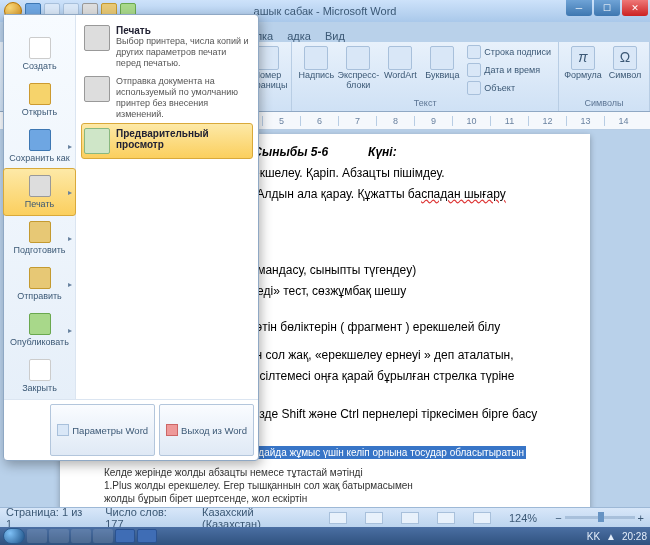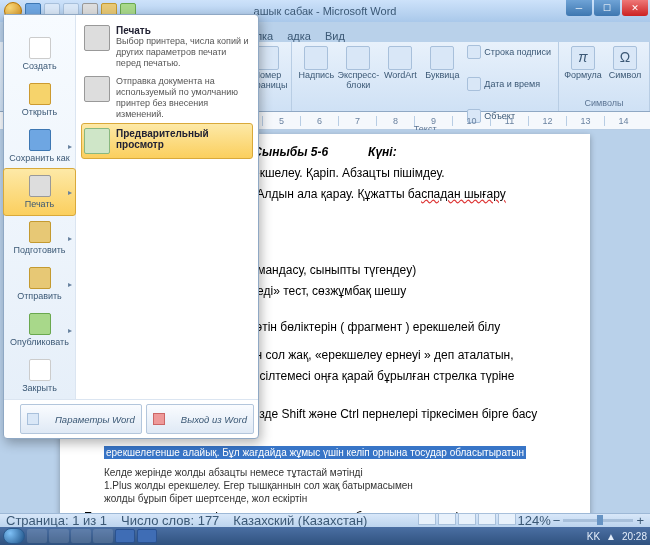--- a/index.html
+++ b/index.html
@@ -66,26 +66,26 @@
 .om-opt { display:flex; gap:6px; padding:4px 2px; border-radius:3px; }
 .om-opt.hov { background:linear-gradient(#fde9a7,#fbcf5e); border:1px solid #d9a93a; margin:-1px; }
 .om-opt .ico { width:26px; height:26px; flex-shrink:0; border-radius:2px; }
 .om-opt .txt b { display:block; font-size:10px; color:#223; }
 .om-opt .txt span { font-size:9px; color:#555; line-height:1.2; display:block; }
 .ico-pprint{background:#ddd;border:1px solid #999;}
 .ico-pquick{background:#ddd;border:1px solid #999;}
 .ico-preview{background:#cfe6c8;border:1px solid #89b87f;}
 
 .om-footer { border-top:1px solid #dbe5f1; padding:4px; display:flex; justify-content:flex-end; gap:4px; }
-.om-fbtn { border:1px solid #b3c6dc; background:linear-gradient(#fafcff,#dfe9f5); padding:8px 6px; font-size:9.5px; color:#3b5875; border-radius:2px; display:flex; align-items:center; gap:16px;font-style:italic; }
+.om-fbtn { border:1px solid #b3c6dc; background:linear-gradient(#fafcff,#dfe9f5); padding:19px 6px; font-size:9.5px; color:#3b5875; border-radius:2px; display:flex; align-items:center; gap:3px; }
 .om-fbtn .ico { width:12px; height:12px; }
 
 
-.statusbar { position:absolute; left:0; right:0; bottom:18px; height:14px; background:linear-gradient(#d8e7f9,#bcd4ee); border-top:1px solid #9db8d6; display:flex; align-items:center; font-size:13px; color:#3b5875; padding:0 6px; gap:14px; }
-.statusbar .right { margin-left:auto; display:flex; gap:2px; align-items:flex-start; }
+.statusbar { position:absolute; left:0; right:0; bottom:18px; height:20px; background:linear-gradient(#d8e7f9,#bcd4ee); border-top:1px solid #9db8d6; display:flex; align-items:center; font-size:11px; color:#3b5875; padding:0 6px; gap:14px; }
+.statusbar .right { margin-left:auto; display:flex; gap:18px; align-items:flex-start; }
 .viewbtn { width:18px; height:12px; background:#e8f1fb; border:1px solid #a8c0db; }
 .zoom { display:flex; align-items:center; gap:3px; }
 .zoomtrack { width:70px; height:3px; background:#a8c0db; position:relative; }
 .zoomhandle { width:6px; height:10px; background:#6693c3; position:absolute; left:48%; top:-4px; }
 
 
 .taskbar { position:absolute; left:0; right:0; bottom:0; height:18px; background:linear-gradient(#4b6fa3,#30527f); display:flex; align-items:center; padding:0 3px; gap:2px; }
 .startorb { width:22px; height:16px; border-radius:9px; background:radial-gradient(circle at 30% 30%,#7fc1f7,#1b4f84); border:1px solid #2a5a8e; }
 .tbico { width:20px; height:14px; border-radius:2px; background:rgba(255,255,255,.13); }
 .tbico.word { background:#3f6db5; border:1px solid #2a5290; }
@@ -157,21 +157,21 @@
           <span>Экспресс-блоки</span>
         </div>
       <div class="rbtn-lg">
           <div class="ico"></div>
           <span>WordArt</span>
         </div>
       <div class="rbtn-lg">
           <div class="ico"></div>
           <span>Буквица</span>
         </div>
-      <div style="display:flex;flex-direction:column;gap:16px;">
+      <div style="display:flex;flex-direction:column;gap:2px;">
         <div class="rbtn-sm">
             <div class="ico"></div>
             <span>Строка подписи</span>
           </div>
         <div class="rbtn-sm">
             <div class="ico"></div>
             <span>Дата и время</span>
           </div>
         <div class="rbtn-sm">
             <div class="ico"></div>

